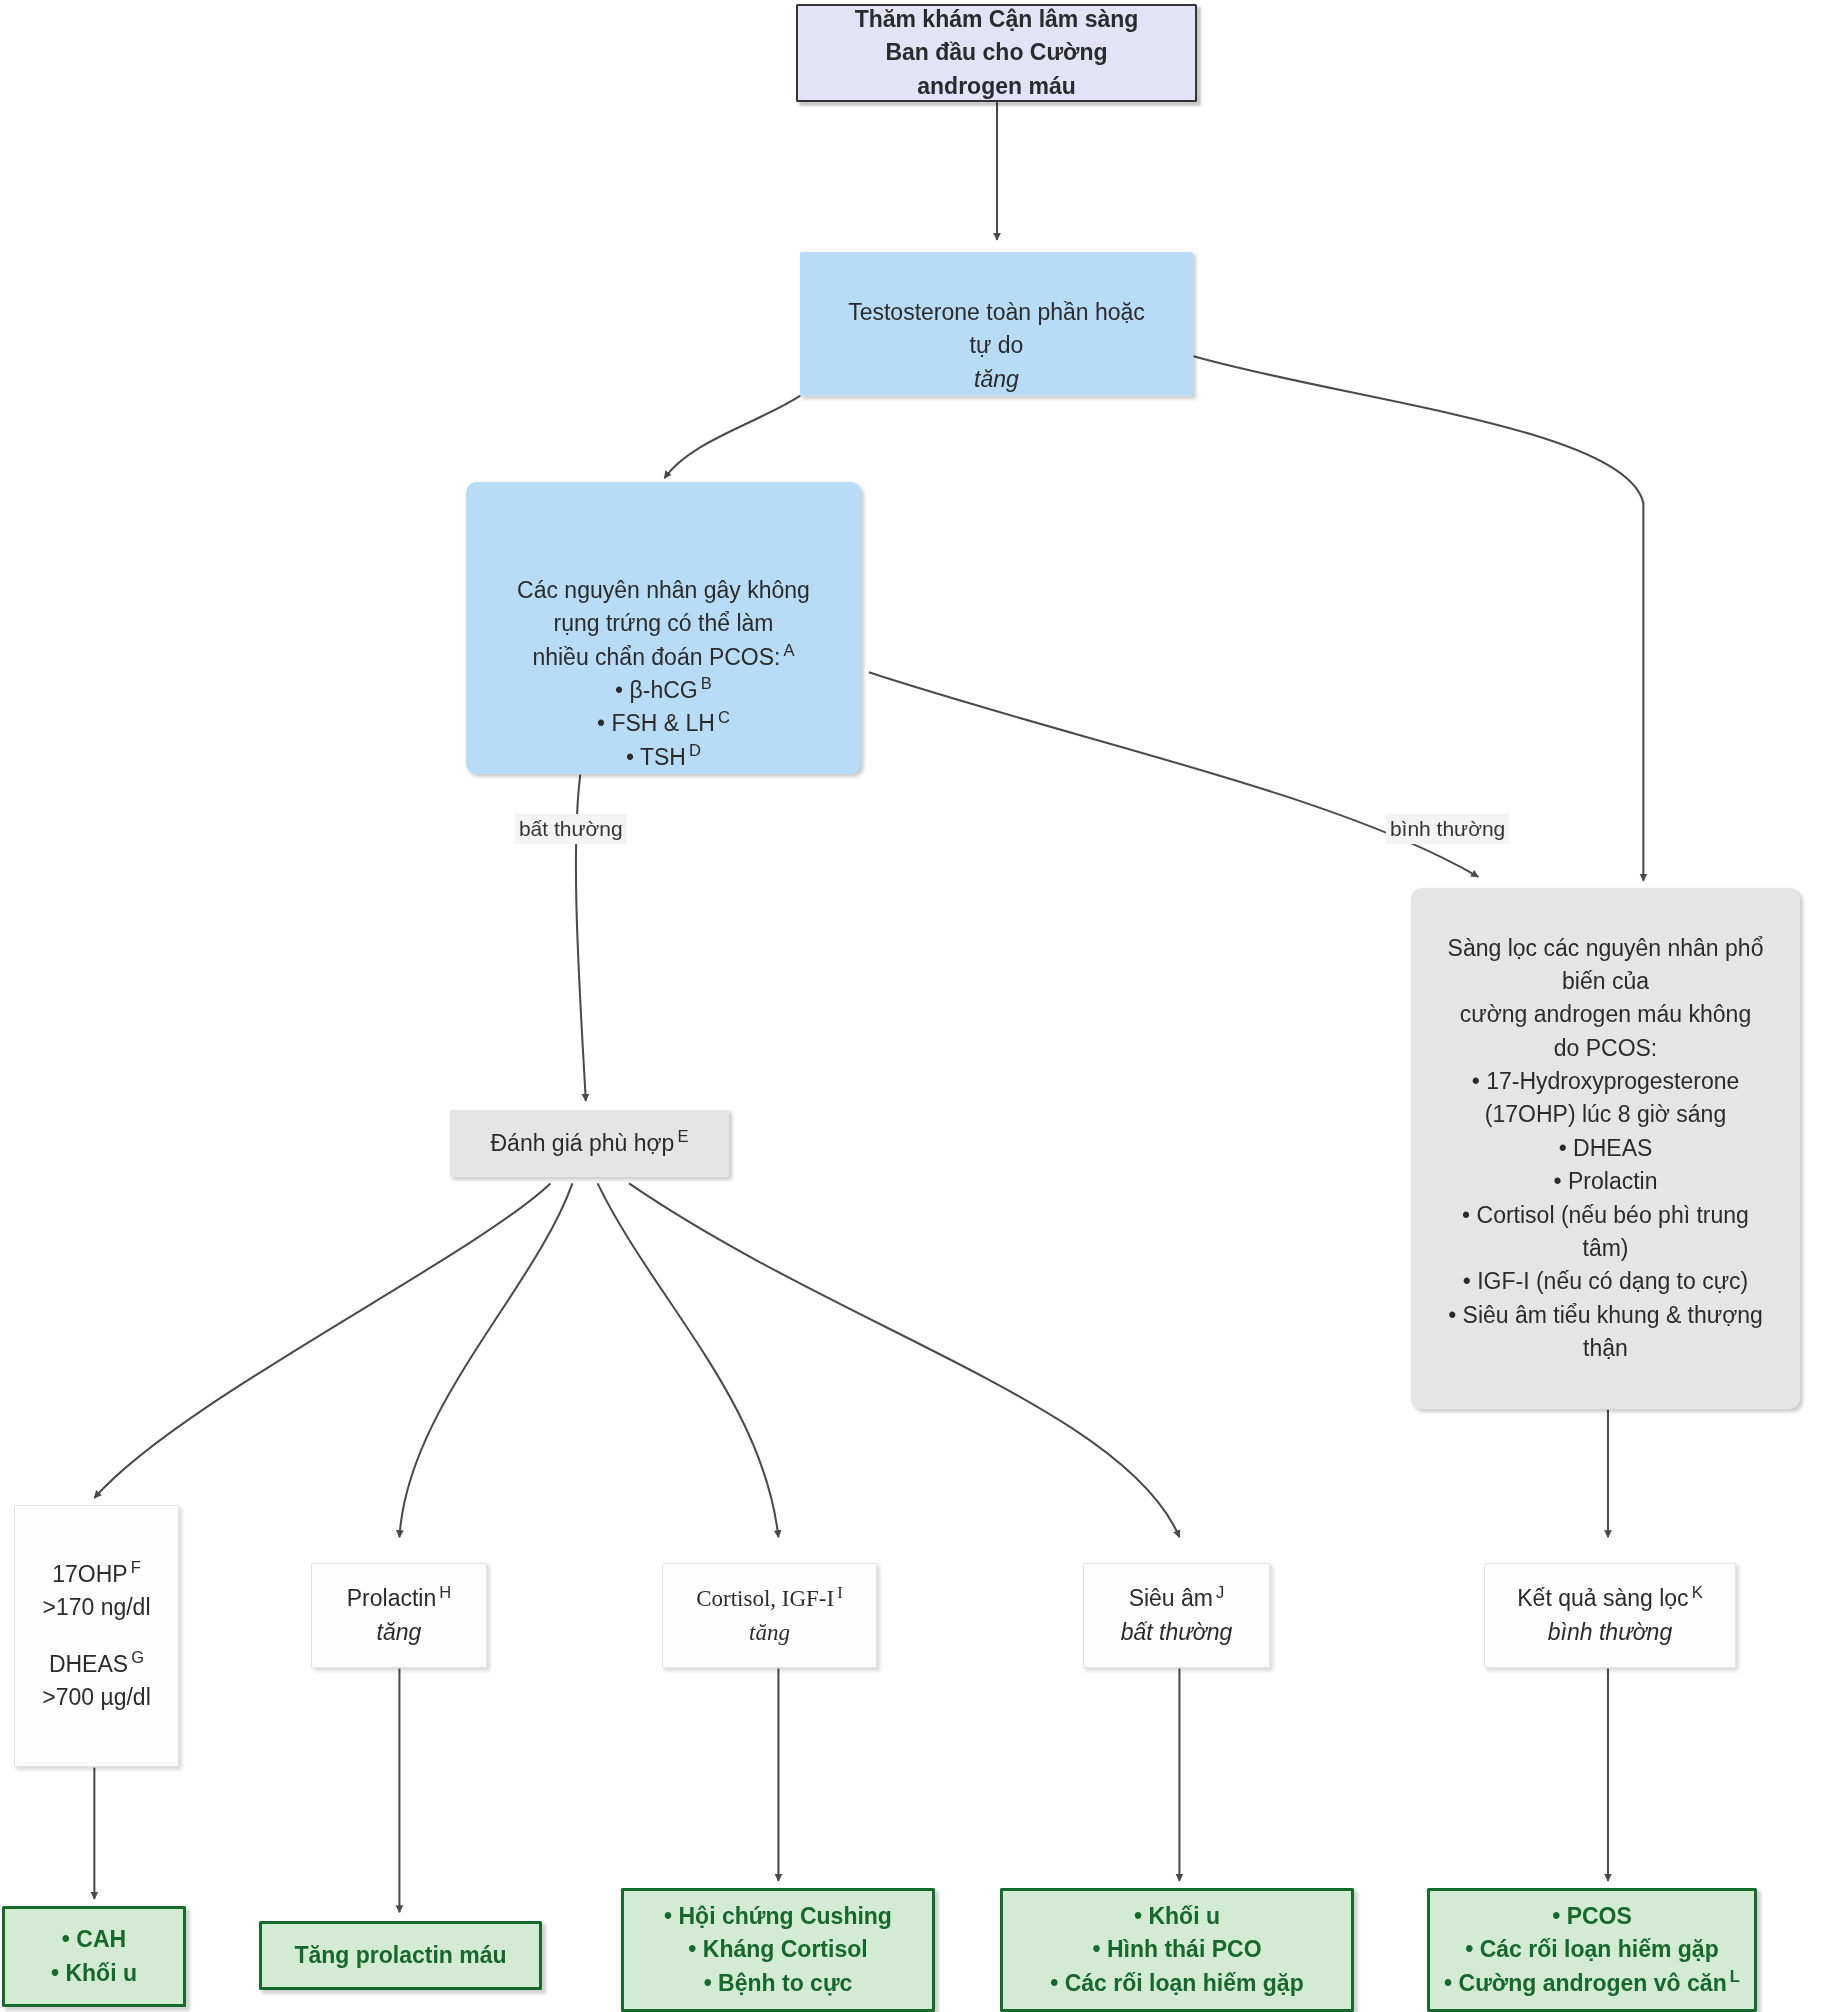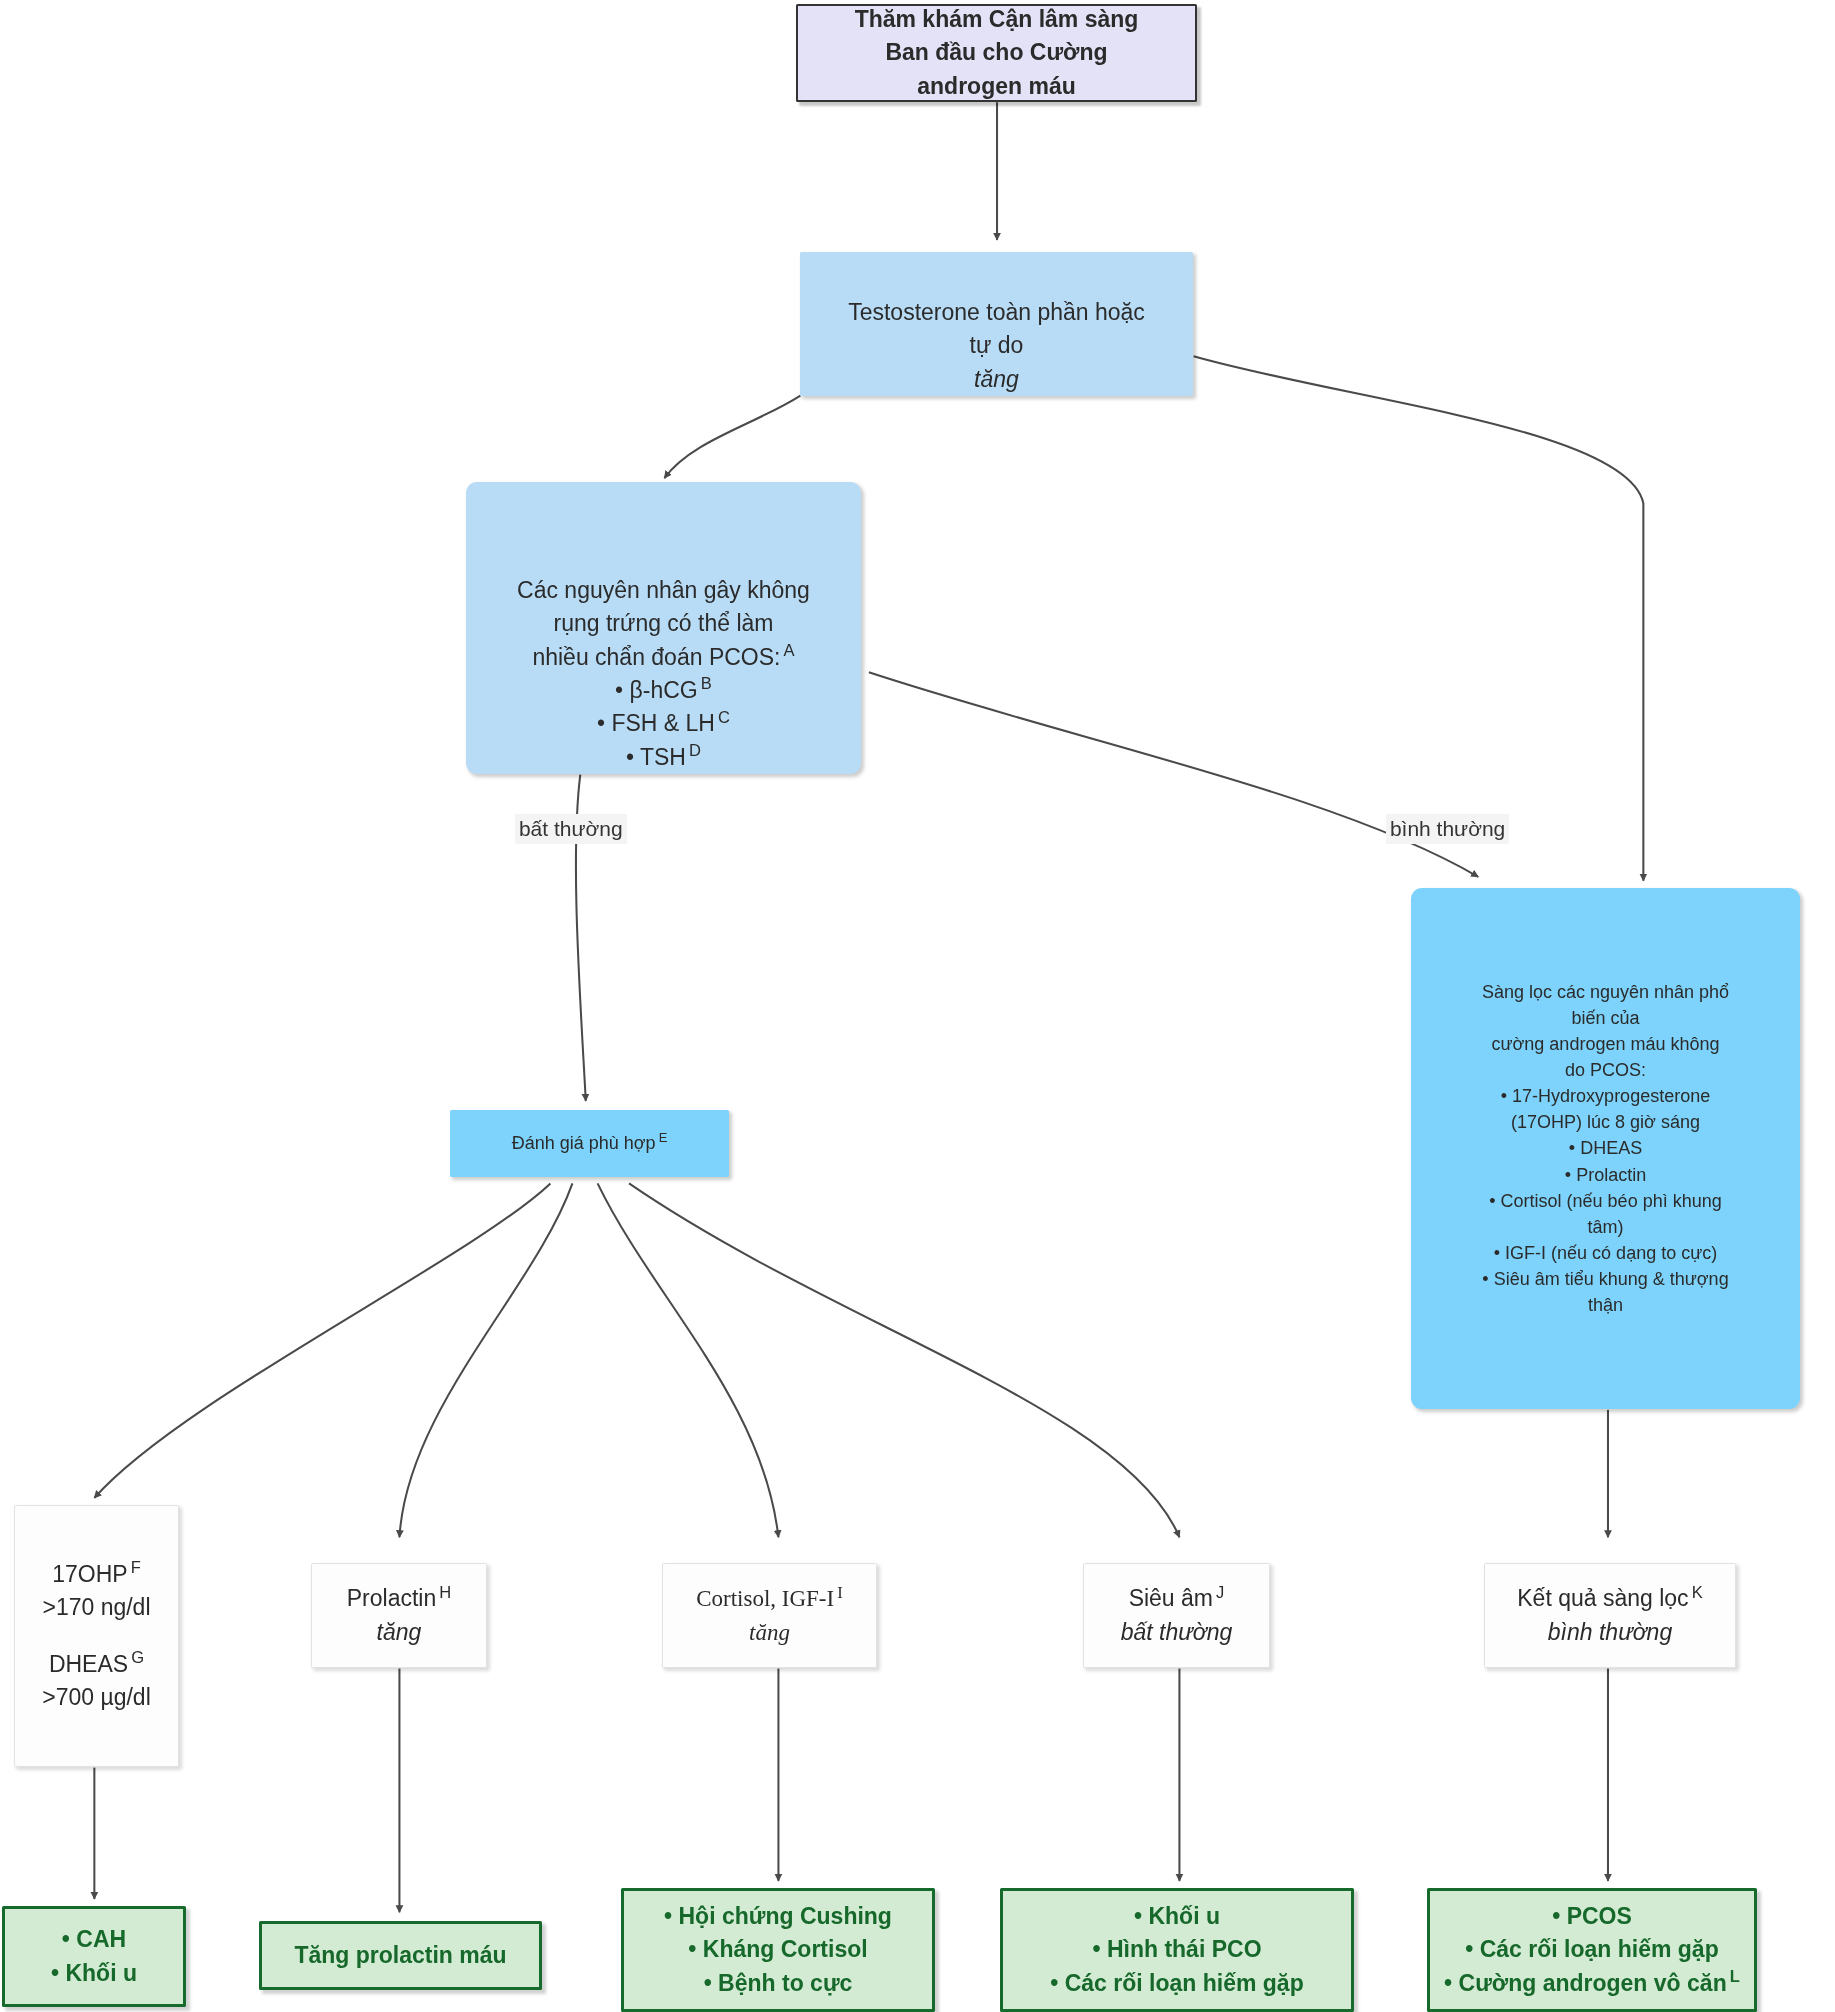--- a/index.html
+++ b/index.html
@@ -59,22 +59,22 @@
   .n-blue {
     background: #b8dcf6;
     border: none;
     font-size: 23px;
     box-shadow: 2.4px 2.4px 3.9px rgba(0,0,0,0.20);
     justify-content: flex-end;
   }
   .n-blue-sq { border-radius: 1.6px; }
   .n-blue-rd { border-radius: 11px; }
   .n-pink {
-    background: #7dd3fc;
-    font-size: 18px;
+    background: #e5e5e5;
+    font-size: 23px;
     box-shadow: 2.4px 2.4px 3.9px rgba(0,0,0,0.20);
   }
   .n-pink-sq { border-radius: 1.6px; }
   .n-pink-rd { border-radius: 11px; }
   .n-white {
     background: #fdfdfd;
     border: 0.8px solid #e2e2e2;
     border-radius: 1.6px;
     font-size: 23px;
     box-shadow: 2.4px 2.4px 3.9px rgba(0,0,0,0.14);
@@ -172,21 +172,21 @@
 
   <div class="node n-pink n-pink-rd" style="left:1411px; top:888px; width:389px; height:521px;">
     <span class="ln">Sàng lọc các nguyên nhân phổ</span>
     <span class="ln">biến của</span>
     <span class="ln">cường androgen máu không</span>
     <span class="ln">do PCOS:</span>
     <span class="ln">• 17-Hydroxyprogesterone</span>
     <span class="ln">(17OHP) lúc 8 giờ sáng</span>
     <span class="ln">• DHEAS</span>
     <span class="ln">• Prolactin</span>
-    <span class="ln">• Cortisol (nếu béo phì khung</span>
+    <span class="ln">• Cortisol (nếu béo phì trung</span>
     <span class="ln">tâm)</span>
     <span class="ln">• IGF-I (nếu có dạng to cực)</span>
     <span class="ln">• Siêu âm tiểu khung &amp; thượng</span>
     <span class="ln">thận</span>
   </div>
 
   <div class="node n-pink n-pink-sq" style="left:450px; top:1110px; width:279px; height:67px;">
     <span class="ln">
       <span>Đánh giá phù hợp</span><sup class="ref">E</sup>
     </span>

